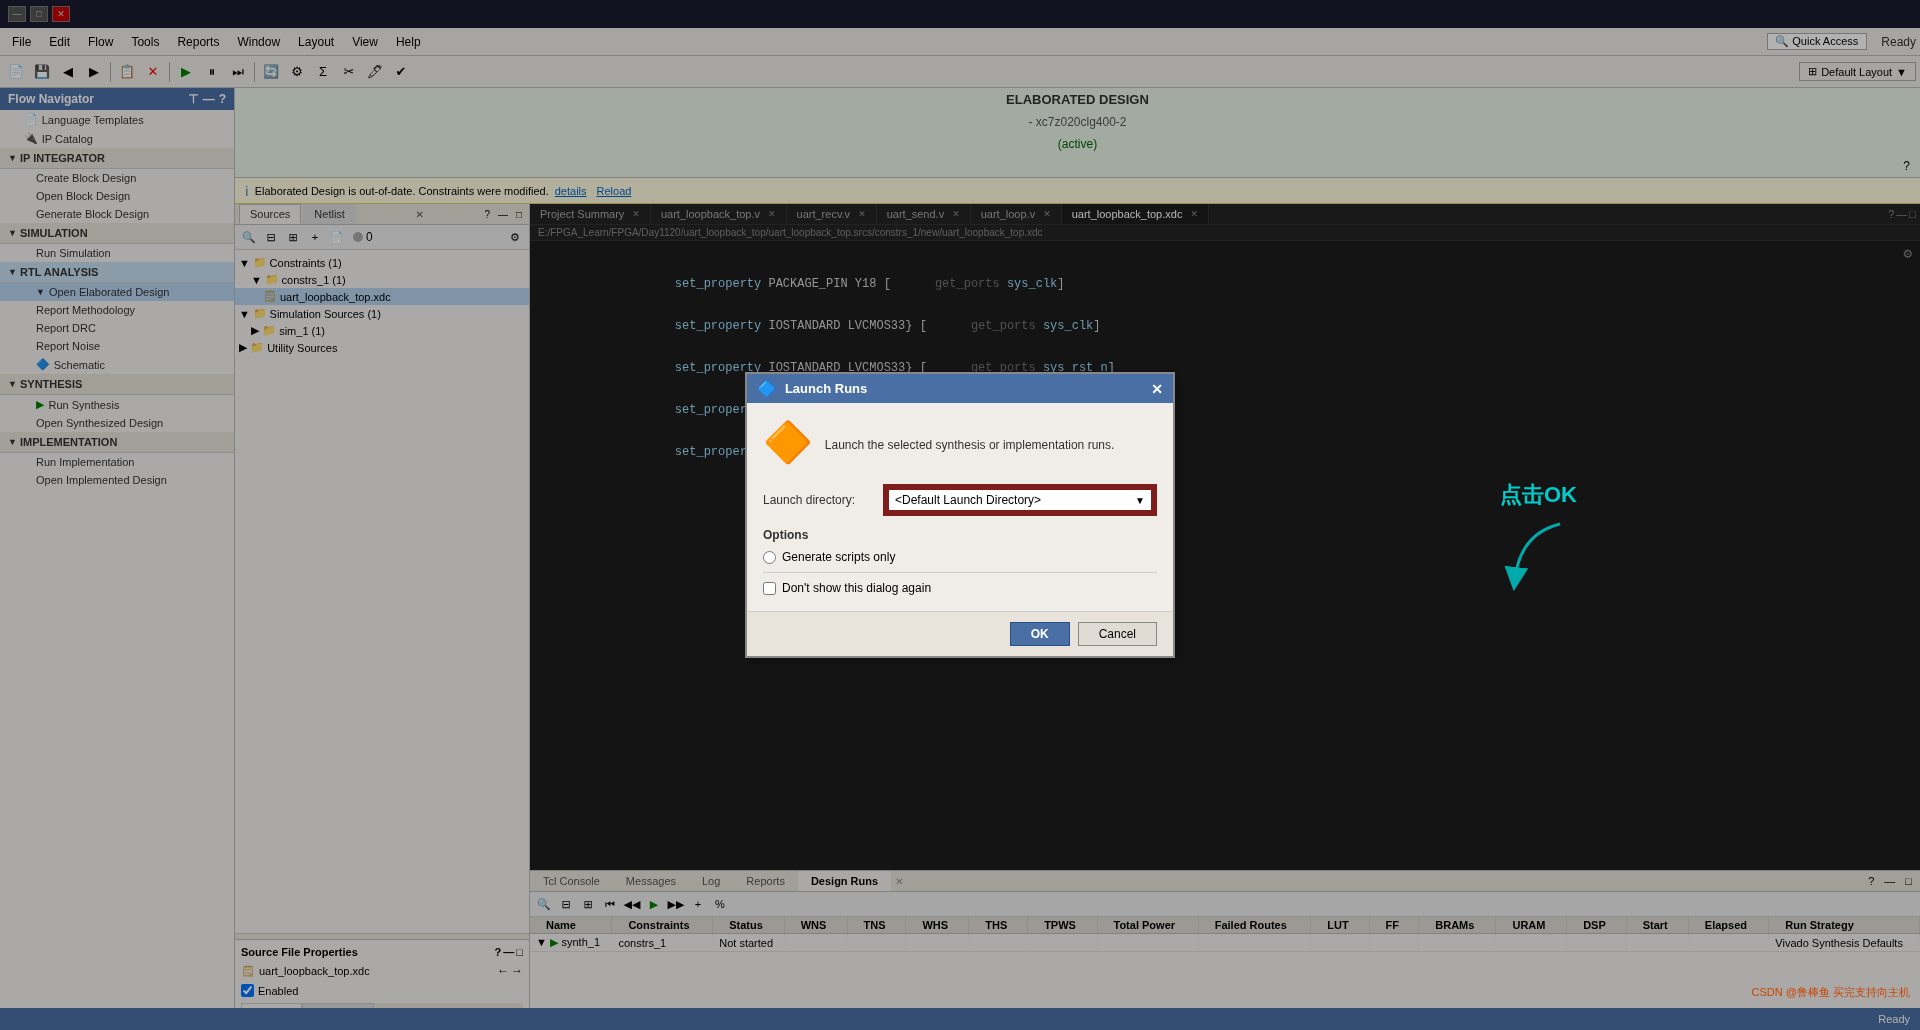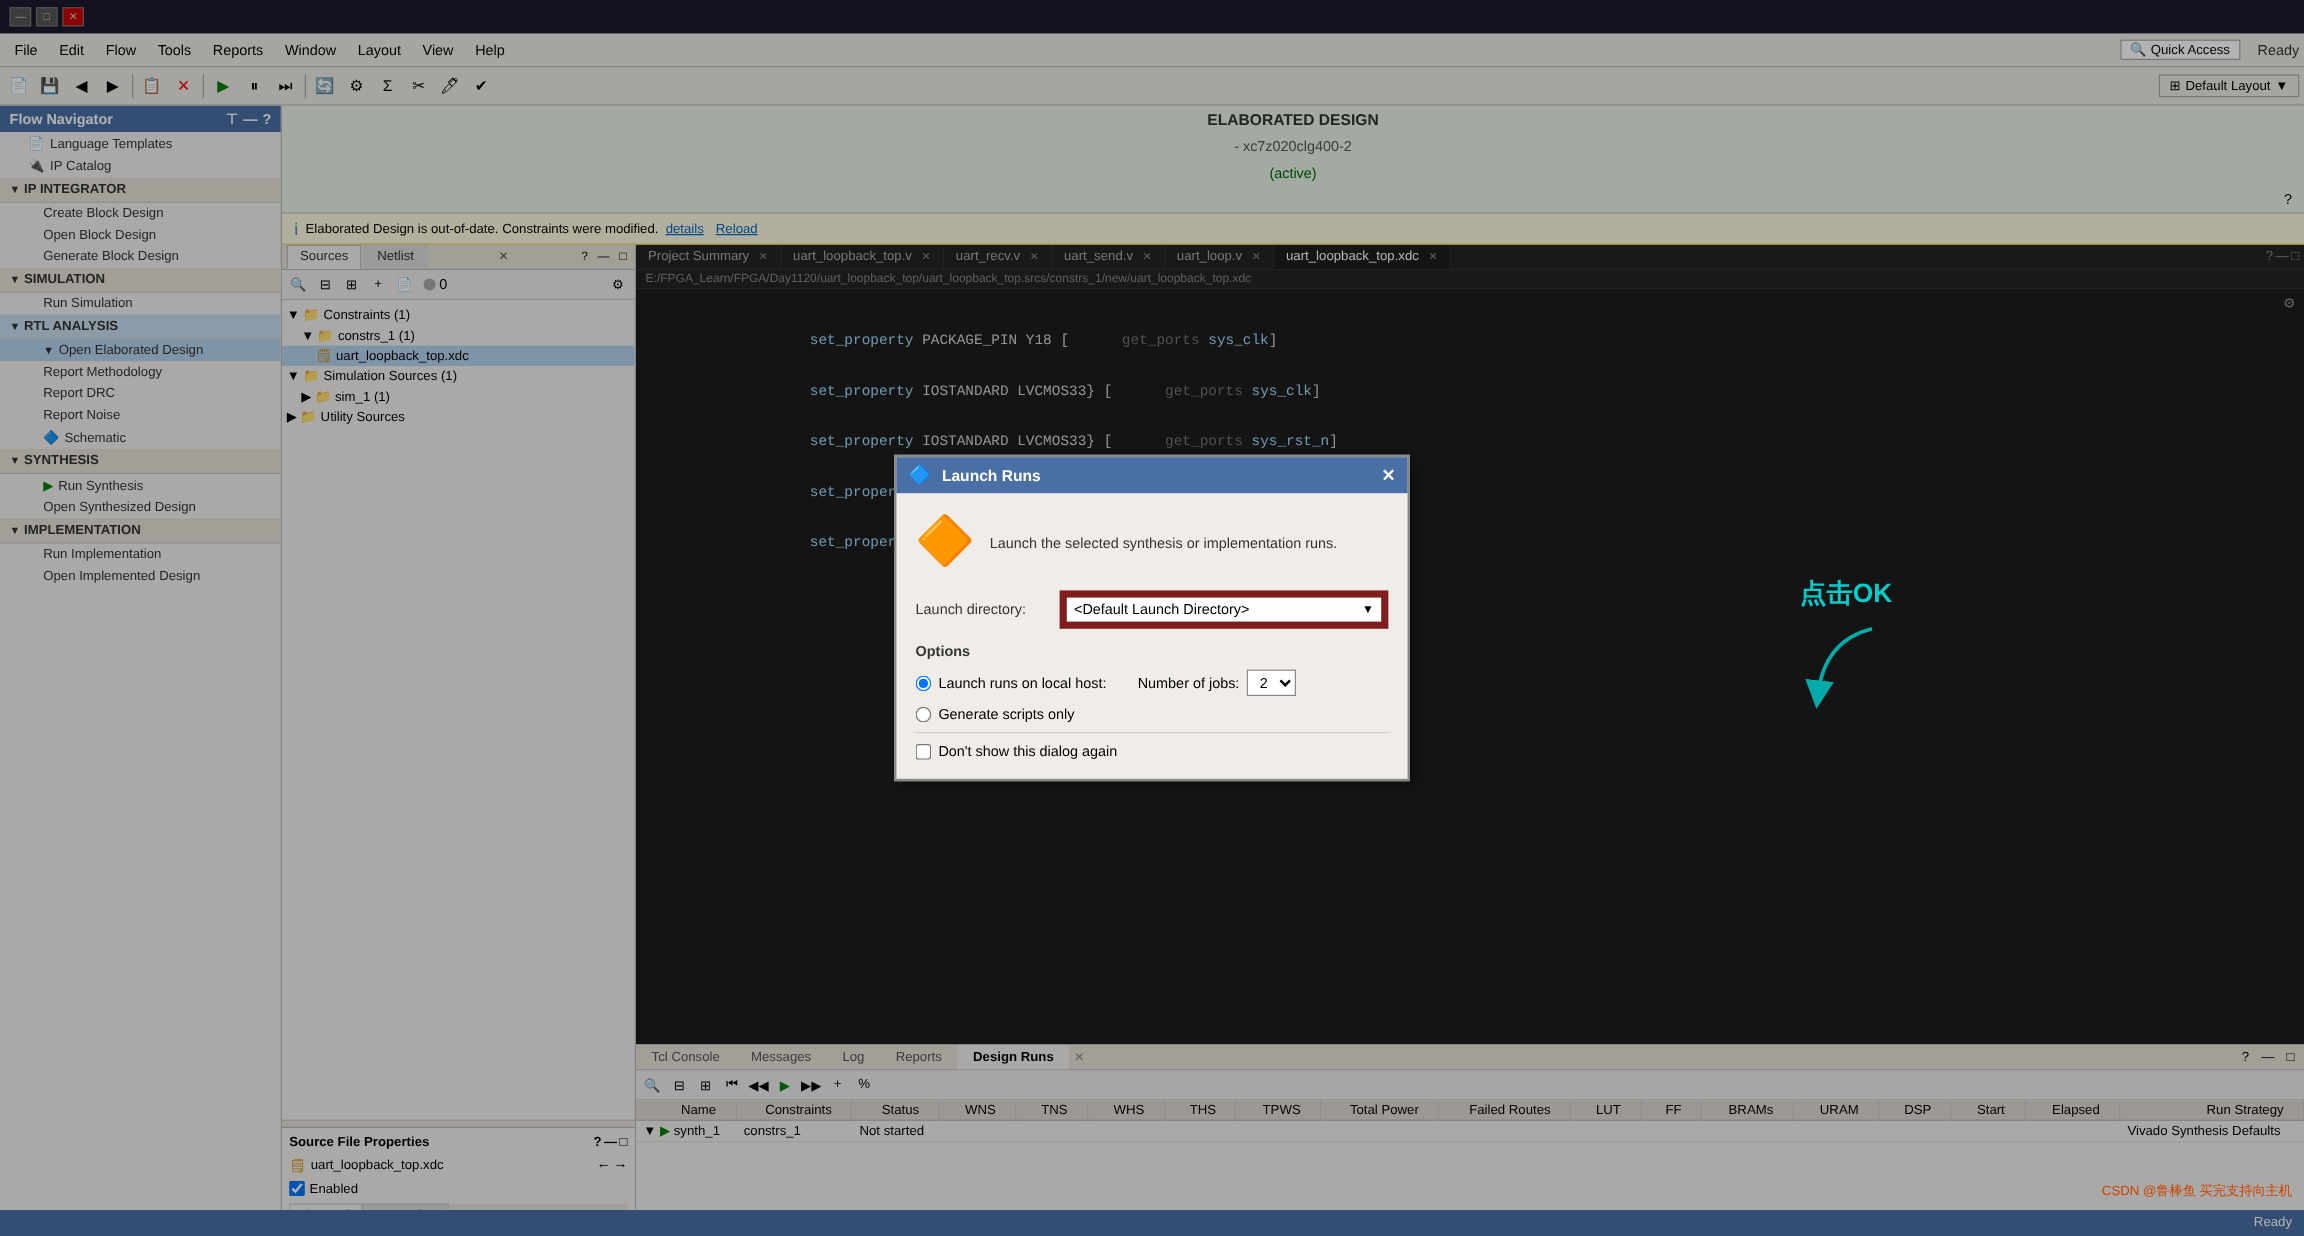--- a/index.html
+++ b/index.html
@@ -97,21 +97,21 @@
     
     #bottom-panel { height: 160px; border-top: 1px solid #bbb; background: #f5f3ef; display: flex; flex-direction: column; }
     #bottom-tabs { display: flex; background: #e8e4dc; border-bottom: 1px solid #bbb; align-items: center; }
     .bot-tab { padding: 3px 12px; font-size: 11px; cursor: pointer; color: #555; border: 1px solid transparent; }
     .bot-tab.active { background: #f5f3ef; font-weight: bold; color: #000; border-bottom-color: #f5f3ef; }
     .bot-controls { margin-left: auto; display: flex; gap: 2px; padding-right: 4px; }
     .bot-btn { font-size: 11px; padding: 1px 4px; cursor: pointer; }
     #bottom-toolbar { display: flex; align-items: center; padding: 2px 4px; gap: 2px; background: #eee; border-bottom: 1px solid #ccc; }
     #design-runs-table { flex: 1; overflow-y: auto; }
     table { width: 100%; border-collapse: collapse; font-size: 11px; }
-    th { background: #e0dcd4; padding: 2px 16px; text-align: right; border-bottom: 1px solid #bbb; border-right: 1px solid #ccc; font-weight: normal; white-space: nowrap; }
+    th { background: #e0dcd4; padding: 2px 16px; text-align: left; border-bottom: 1px solid #bbb; border-right: 1px solid #ccc; font-weight: bold; white-space: nowrap; }
     td { padding: 2px 6px; border-bottom: 1px solid #ddd; border-right: 1px solid #eee; white-space: nowrap; }
 
     
     #dialog-overlay { position: fixed; top: 0; left: 0; width: 100%; height: 100%; background: rgba(0,0,0,0.3); display: flex; align-items: center; justify-content: center; z-index: 100; }
     #dialog { background: #f0ede8; border: 2px solid #888; width: 430px; box-shadow: 4px 4px 12px rgba(0,0,0,0.4); }
     #dialog-titlebar { background: #4a6fa5; color: white; padding: 5px 10px; display: flex; align-items: center; justify-content: space-between; font-size: 13px; font-weight: bold; }
     #dialog-close { color: white; cursor: pointer; font-size: 14px; }
     #dialog-body { padding: 16px; }
     .dialog-msg { font-size: 12px; margin-bottom: 16px; color: #333; margin-top: 19px; }
     .dialog-row { display: flex; align-items: center; margin-bottom: 12px; font-size: 12px; }
@@ -566,39 +566,32 @@
       <div class="dialog-row">
         <span class="dialog-label">Launch directory:</span>
         <div class="dialog-select">
           <span>&lt;Default Launch Directory&gt;</span>
           <span class="dialog-select-arrow">▼</span>
         </div>
       </div>
       <div>
         <div id="dialog-options">Options</div>
         <div class="radio-row">
-          <input type="radio" name="launch_type" checked="" style="">
-          <span>Launch runs on local host:</span>
-          <span class="jobs-label">Number of jobs:</span>
-          <select class="jobs-select">
-            <option>2</option>
-            <option>4</option>
-            <option>8</option>
-          </select>
-          <span style="font-size:10px;margin-left:2px;"></span>
-        </div>
-        <div class="radio-row">
           <input type="radio" name="launch_type" style="">
           <span>Generate scripts only</span>
         </div>
         <div class="checkbox-row-dialog">
           <input type="checkbox" style="">
           <span>Don't show this dialog again</span>
         </div>
       </div>
+    </div>
+    <div id="dialog-buttons">
+      <button id="ok-btn">OK</button>
+      <button id="cancel-btn">Cancel</button>
     </div>
   </div>
 </div>
 
 <div id="annotation">
   <div style="color:#00cccc;font-size:22px;font-weight:bold;margin-bottom:4px;">点击OK</div>
   <svg width="80" height="80" viewBox="0 0 80 80">
     <path d="M 60 10 Q 20 20 15 65" stroke="#00aaaa" stroke-width="3" fill="none" marker-end="url(#arrow)"></path>
     <defs>
       <marker id="arrow" markerWidth="8" markerHeight="8" refX="4" refY="4" orient="auto">

